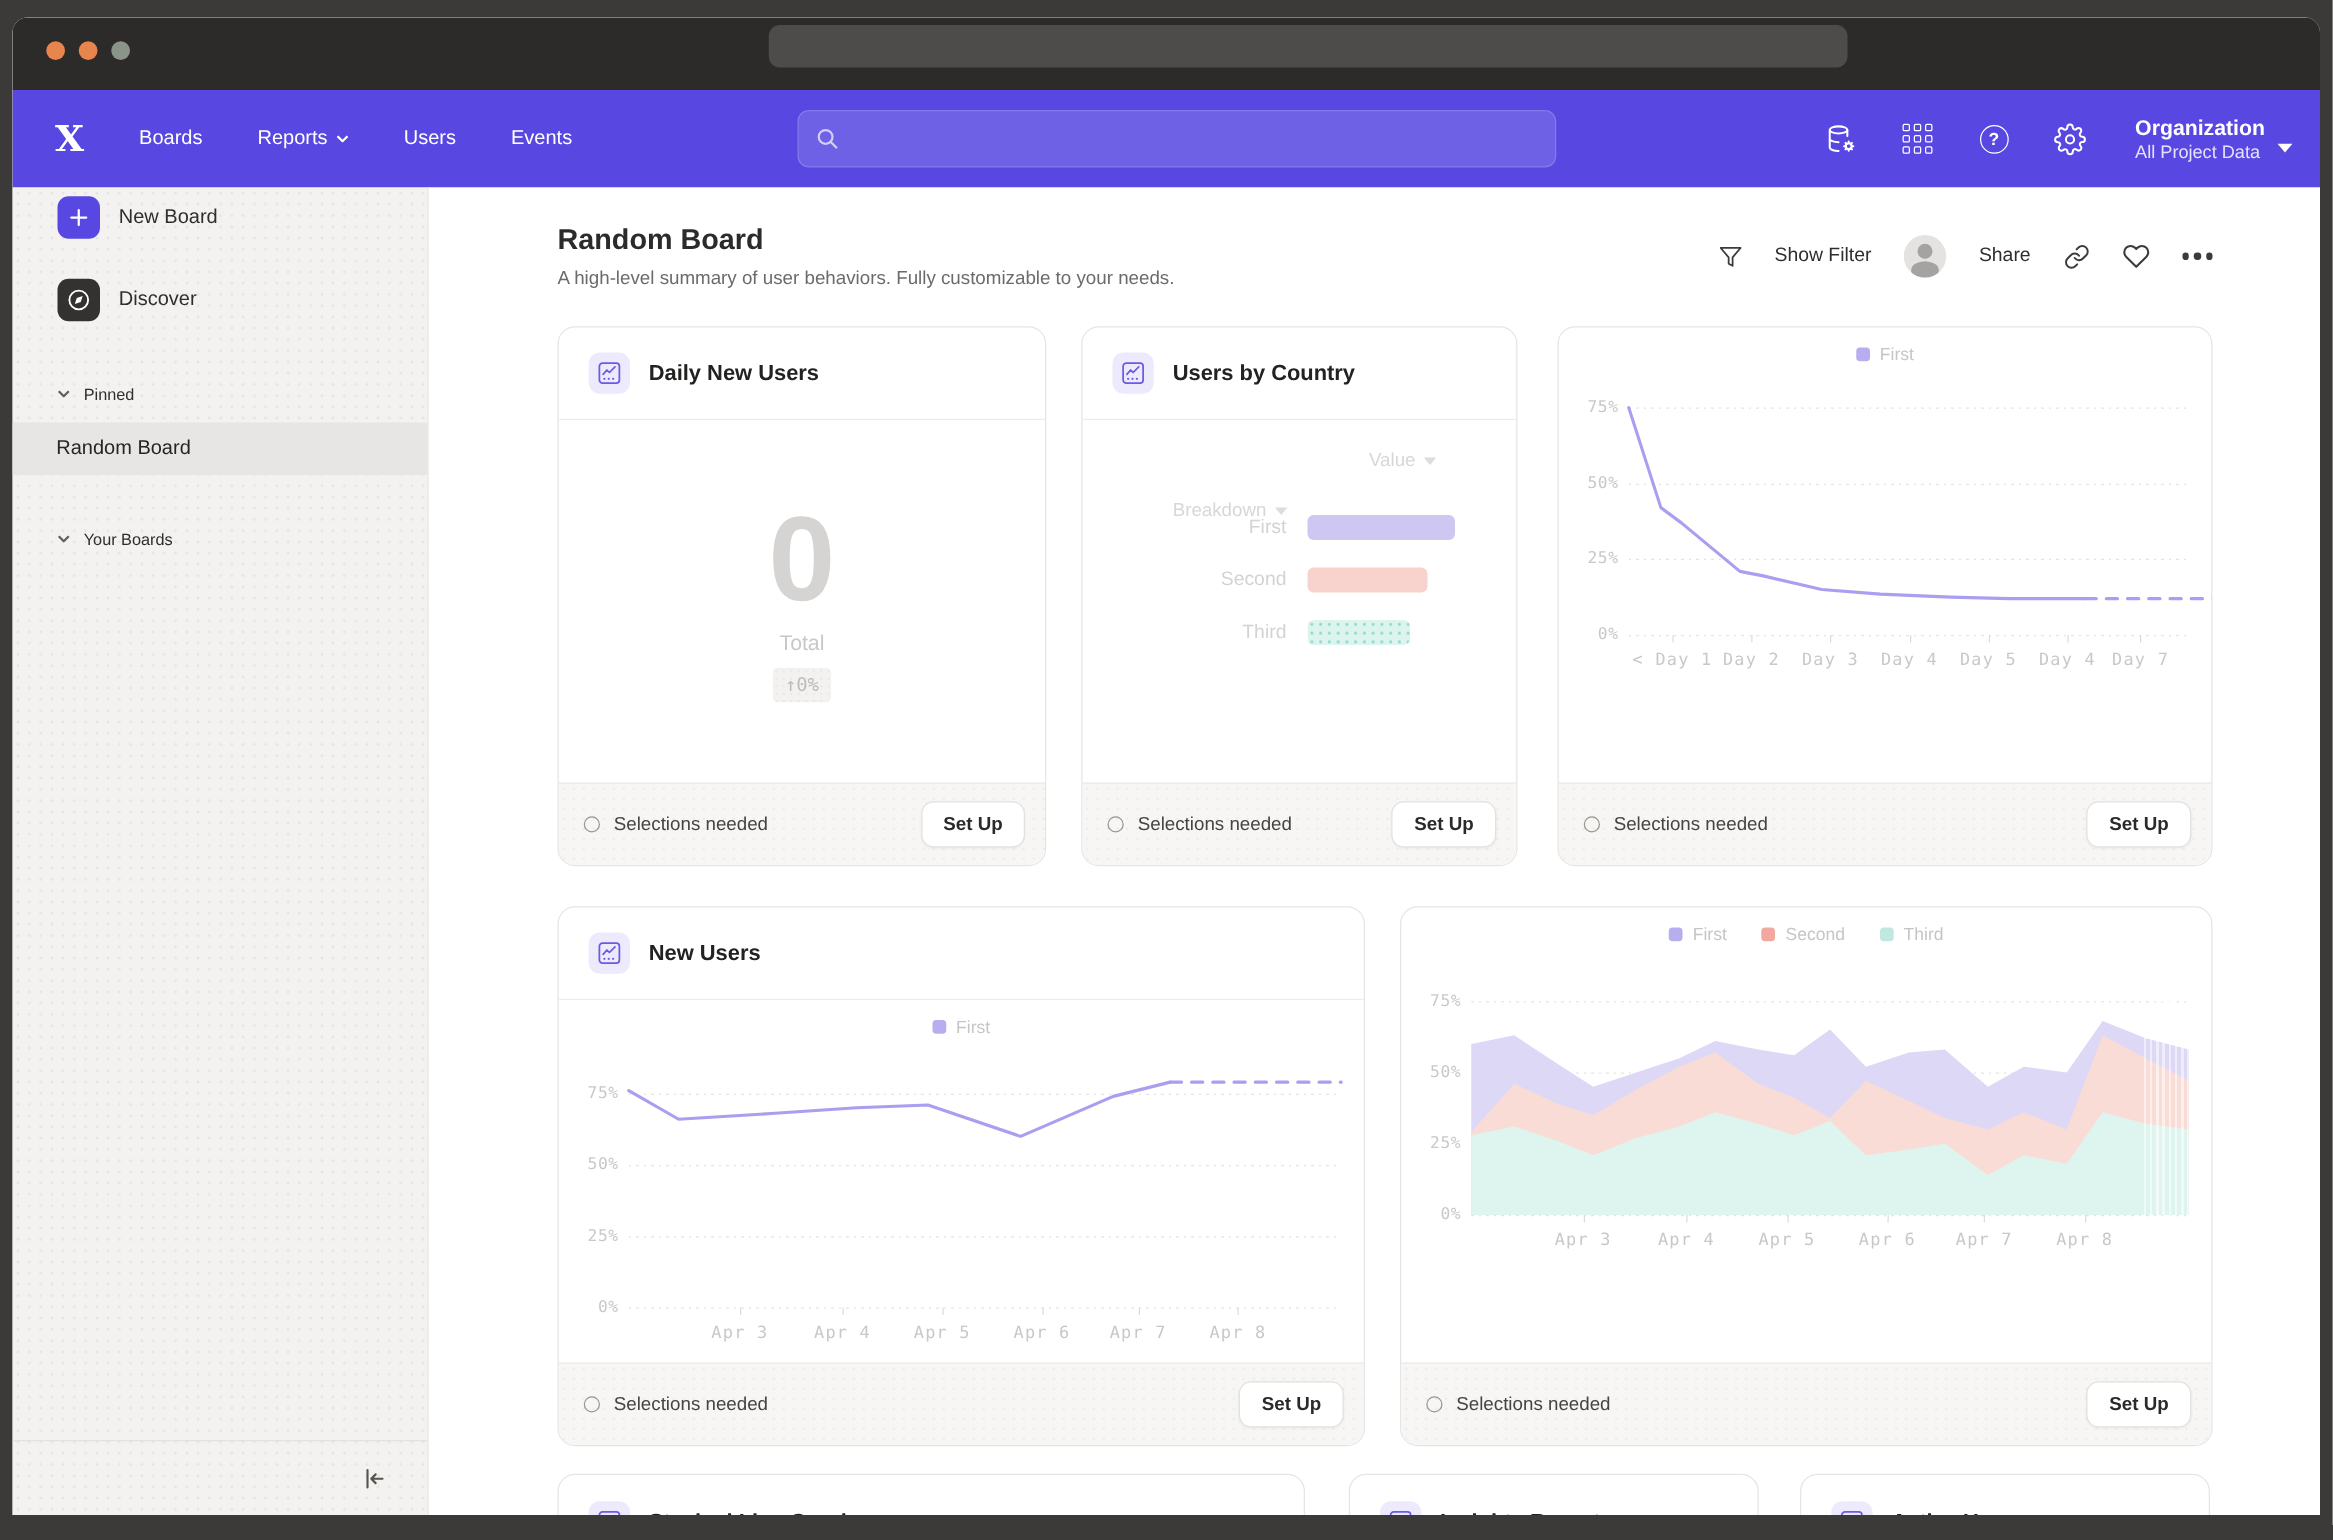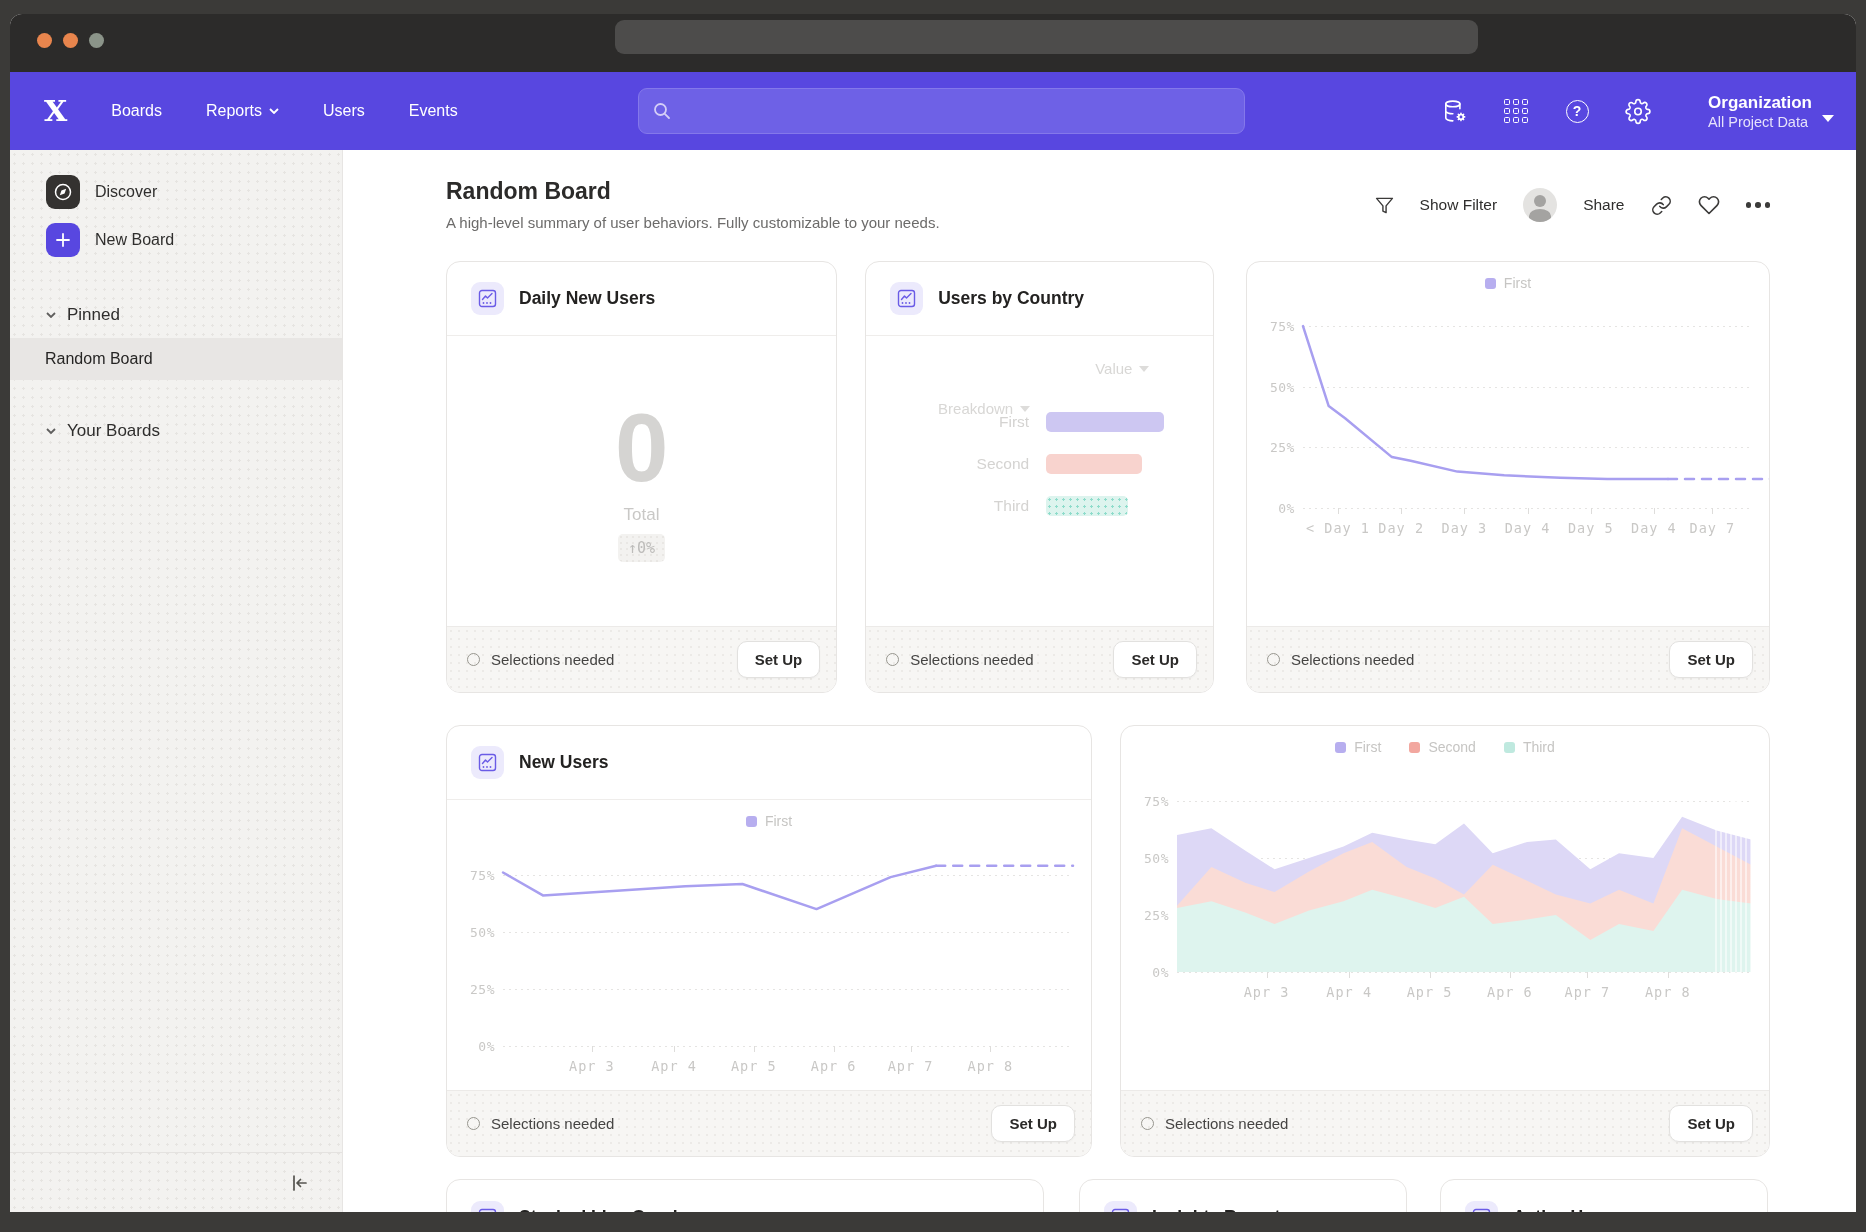--- a/index.html
+++ b/index.html
@@ -25,35 +25,35 @@
   .chev polyline { fill:none; stroke:#fff; stroke-width:1.8; }
   .searchwrap { position:absolute; left:628px; top:16px; width:607px; height:46px; background:#6e61e6; border:1px solid #8478ea; border-radius:9px; display:flex; align-items:center; padding:0 14px; }
   .searchwrap svg { flex:none; margin-right:11px; }
   .searchwrap input { background:transparent; border:none; outline:none; color:#e9e6fb; font-size:16px; width:100%; font-family:"Liberation Sans",sans-serif; }
   .searchwrap input::placeholder { color:#cfc9f6; }
   .nav-right { margin-left:auto; display:flex; align-items:center; gap:35px; }
   .nav-ic { width:26px; height:26px; display:flex; align-items:center; justify-content:center; cursor:pointer; position:relative; }
   .gridic { display:grid; grid-template-columns:repeat(3,6px); grid-template-rows:repeat(3,6px); gap:3px; }
   .gridic i { border:1.6px solid #fff; border-radius:1.5px; display:block; }
   .helpic { width:23px; height:23px; border:1.7px solid #fff; border-radius:50%; font-size:14px; font-weight:700; display:flex; align-items:center; justify-content:center; }
-  .org { display:flex; align-items:center; gap:10px; cursor:pointer; margin-left:22px; }
+  .org { display:flex; align-items:center; gap:10px; cursor:pointer; margin-left:4px; }
   .org-name { font-size:17px; font-weight:700; line-height:1.25; }
   .org-sub { font-size:14.5px; color:#e6e2fb; }
   .org-carat { width:0; height:0; border-left:6px solid transparent; border-right:6px solid transparent; border-top:7px solid #fff; margin-top:14px; }
 
   
   .content-row { flex:1; display:flex; min-height:0; }
   .sidebar { width:333px; flex:none; background:#f3f2f0; border-right:1px solid #e7e5e3; position:relative;
              background-image:radial-gradient(circle,#e6e4e1 1px,transparent 1.3px); background-size:9px 9px; }
   .side-item { display:flex; align-items:center; gap:15px; margin:0 0 0 36px; height:48px; cursor:pointer; color:#2f2e2d; font-size:16px; }
   .side-item.first { margin-top:18px; }
   .sq-ic { width:34px; height:34px; border-radius:9px; display:flex; align-items:center; justify-content:center; flex:none; }
   .sq-dark { background:#343230; }
   .sq-purple { background:#5847e0; }
-  .side-sec { display:flex; align-items:center; gap:11px; margin-left:36px; margin-top:34px; height:34px; font-size:17px; color:#2f2e2d; cursor:pointer; }
+  .side-sec { display:flex; align-items:center; gap:11px; margin-left:36px; margin-top:34px; height:34px; font-size:13px; color:#2f2e2d; cursor:pointer; }
   .side-sec .chevg polyline { stroke:#5f5e5d; }
   .side-sel { height:42px; background:#e8e6e4; display:flex; align-items:center; padding-left:35px; font-size:16px; color:#262524; margin-top:6px; cursor:pointer; }
   .side-foot { position:absolute; bottom:0; left:0; right:0; height:60px; border-top:1px solid #e4e2e0; display:flex; align-items:center; justify-content:flex-end; padding-right:32px; }
 
   .main { flex:1; background:#fff; overflow:hidden; padding:28px 86px 0 103px; position:relative; }
   .main-head { display:flex; justify-content:space-between; align-items:flex-start; }
   .page-title { font-size:23px; font-weight:700; color:#2c2b2a; }
   .page-sub { font-size:15px; color:#6c6b6a; margin-top:9px; }
   .head-ctrls { display:flex; align-items:center; gap:26px; margin-top:10px; color:#2f2e2d; }
   .ctrl { display:flex; align-items:center; gap:26px; font-size:15.5px; cursor:pointer; }
@@ -200,36 +200,36 @@
             <div class="org-sub">All Project Data</div>
           </div>
           <div class="org-carat"></div>
         </div>
       </div>
     </div>
 
     <div class="content-row">
 
       <div class="sidebar">
+        <div class="side-item">
+          <span class="sq-ic sq-purple">
+            <svg width="18" height="18" viewBox="0 0 18 18">
+                <path d="M9 3v12M3 9h12" stroke="#fff" stroke-width="1.8" stroke-linecap="round"></path>
+              </svg>
+          </span>
+          <span>New Board</span>
+        </div>
         <div class="side-item first">
           <span class="sq-ic sq-dark">
             <svg width="20" height="20" viewBox="0 0 24 24" fill="none" stroke="#fff" stroke-width="1.8">
               <circle cx="12" cy="12" r="9"></circle>
               <polygon points="15.8,8.2 13.9,13.9 8.2,15.8 10.1,10.1" fill="#fff" stroke="none"></polygon>
             </svg>
           </span>
           <span>Discover</span>
-        </div>
-        <div class="side-item">
-          <span class="sq-ic sq-purple">
-            <svg width="18" height="18" viewBox="0 0 18 18">
-                <path d="M9 3v12M3 9h12" stroke="#fff" stroke-width="1.8" stroke-linecap="round"></path>
-              </svg>
-          </span>
-          <span>New Board</span>
         </div>
 
         <div class="side-sec">
           <svg class="chev chevg" viewBox="0 0 10 6">
               <polyline points="1,1 5,5 9,1"></polyline>
             </svg>
           <span>Pinned</span>
         </div>
         <div class="side-sel">
           <span>Random Board</span>

